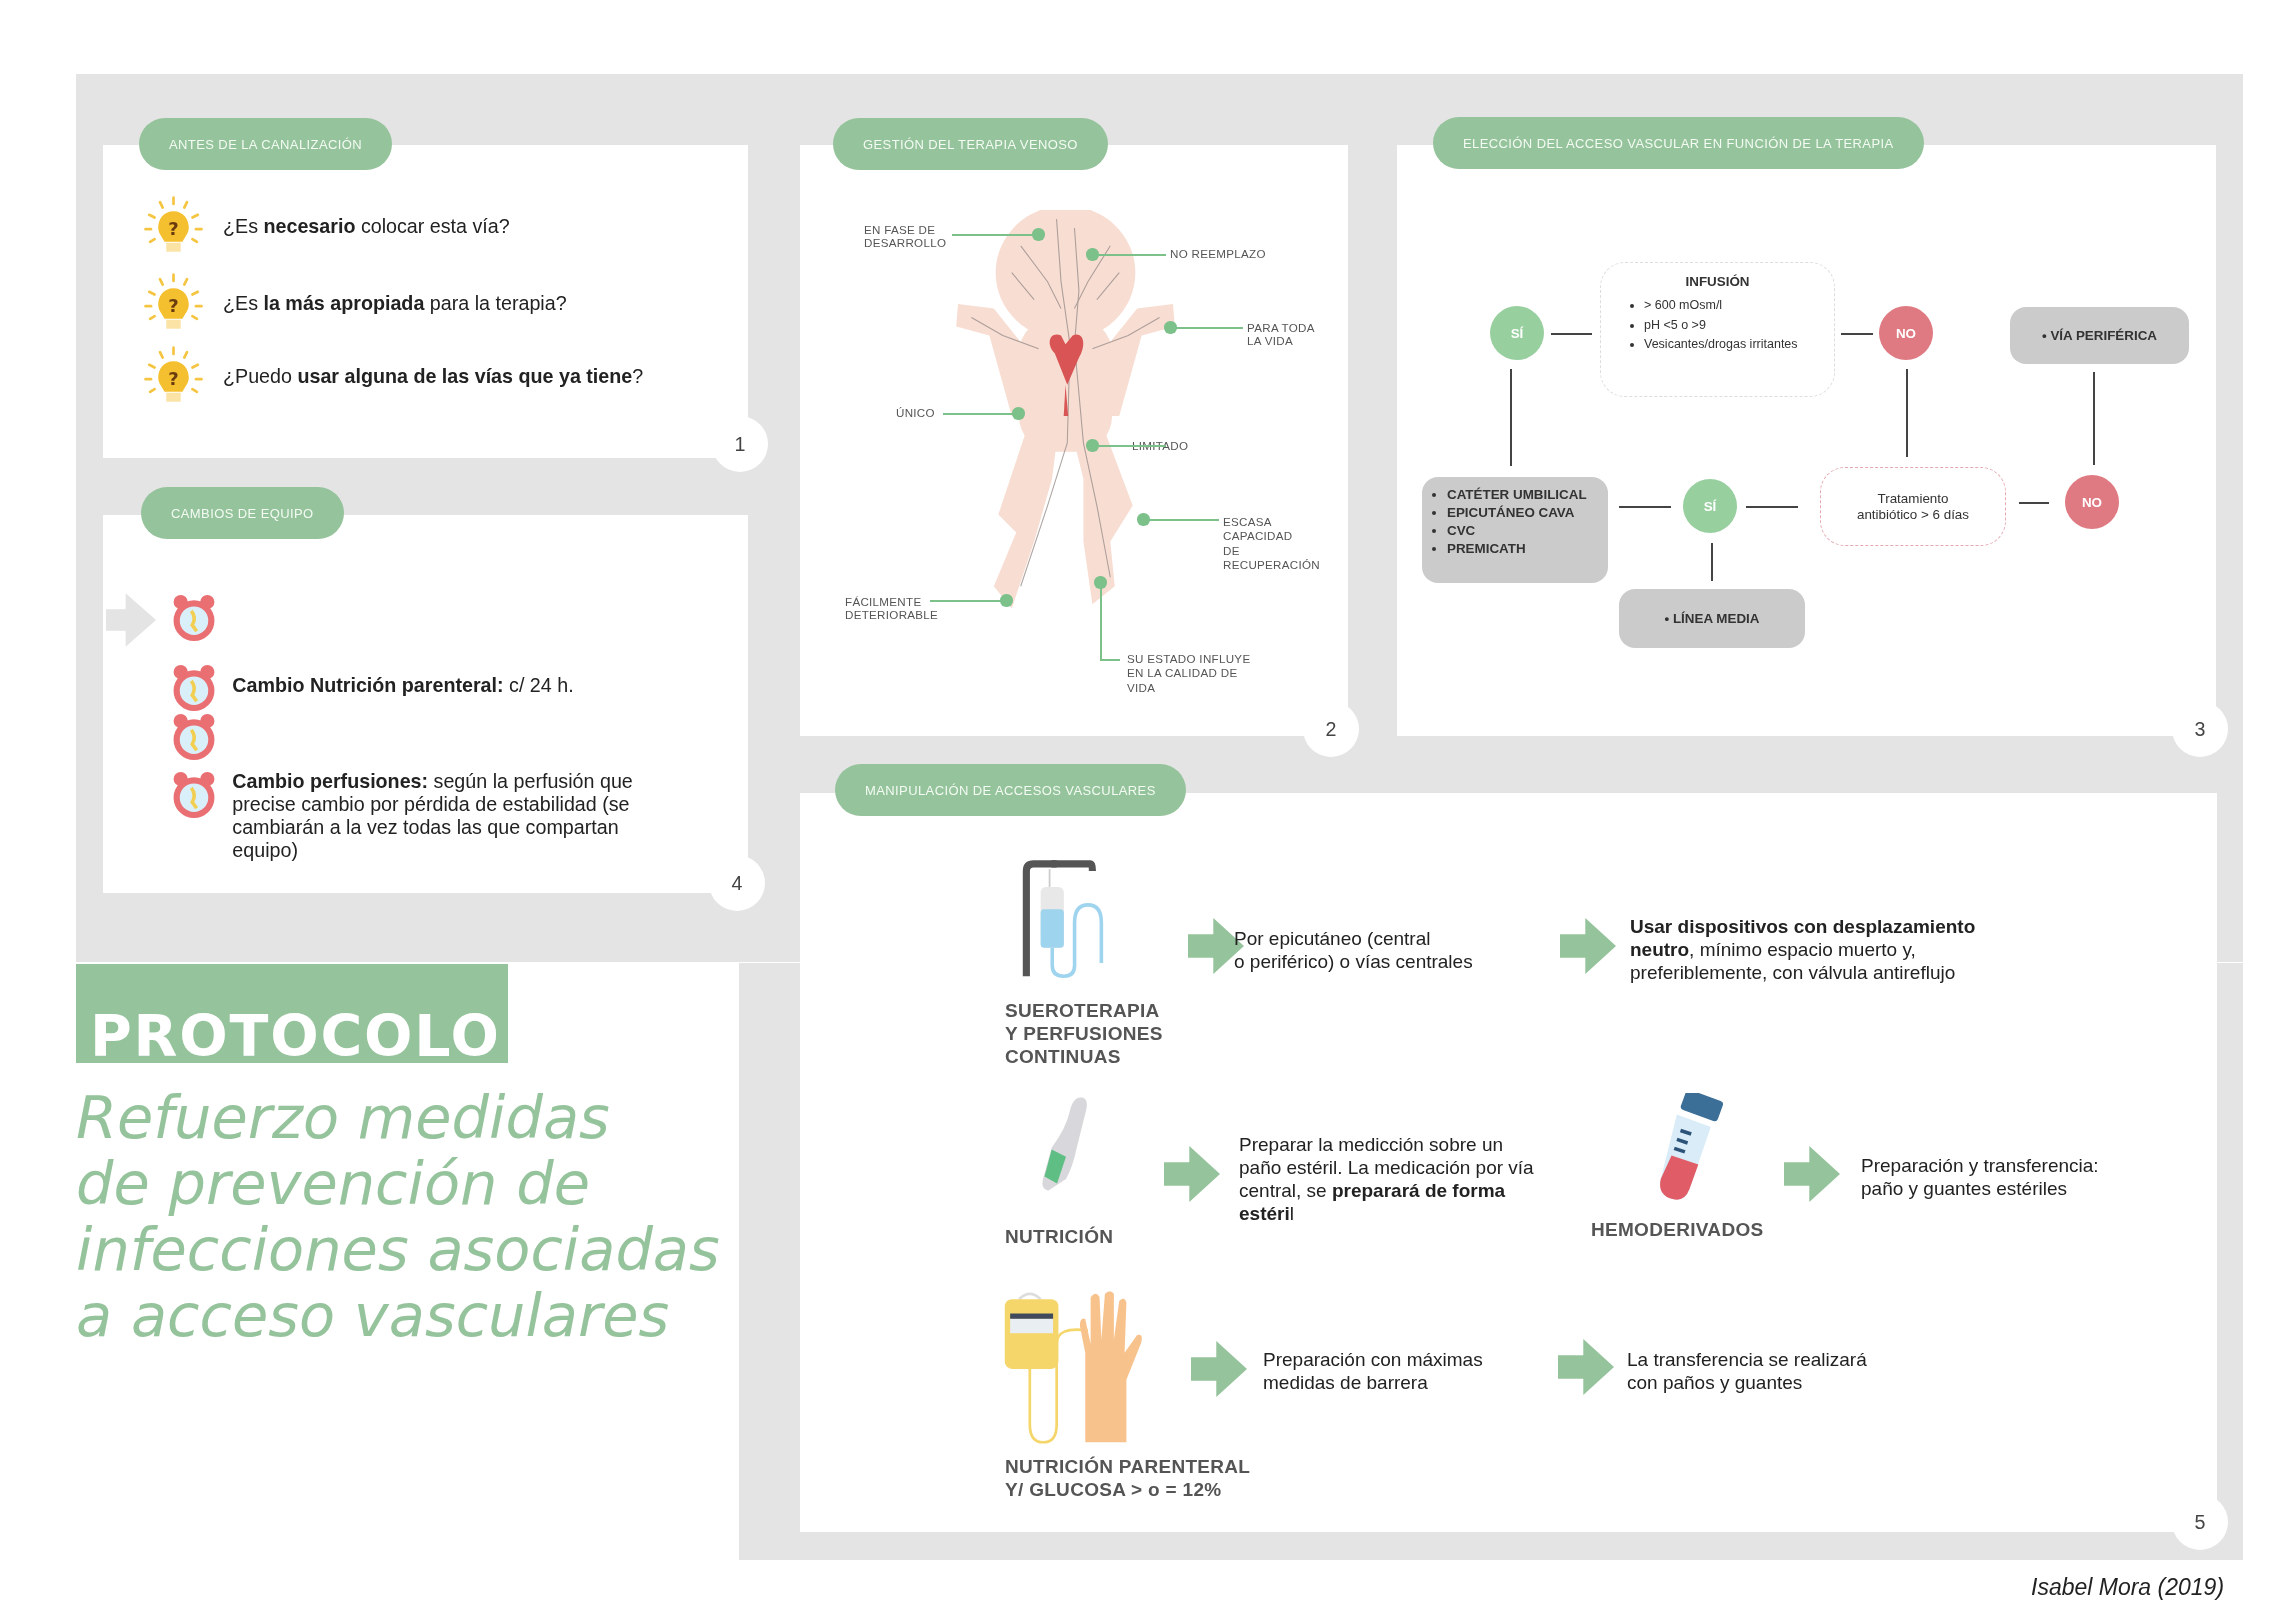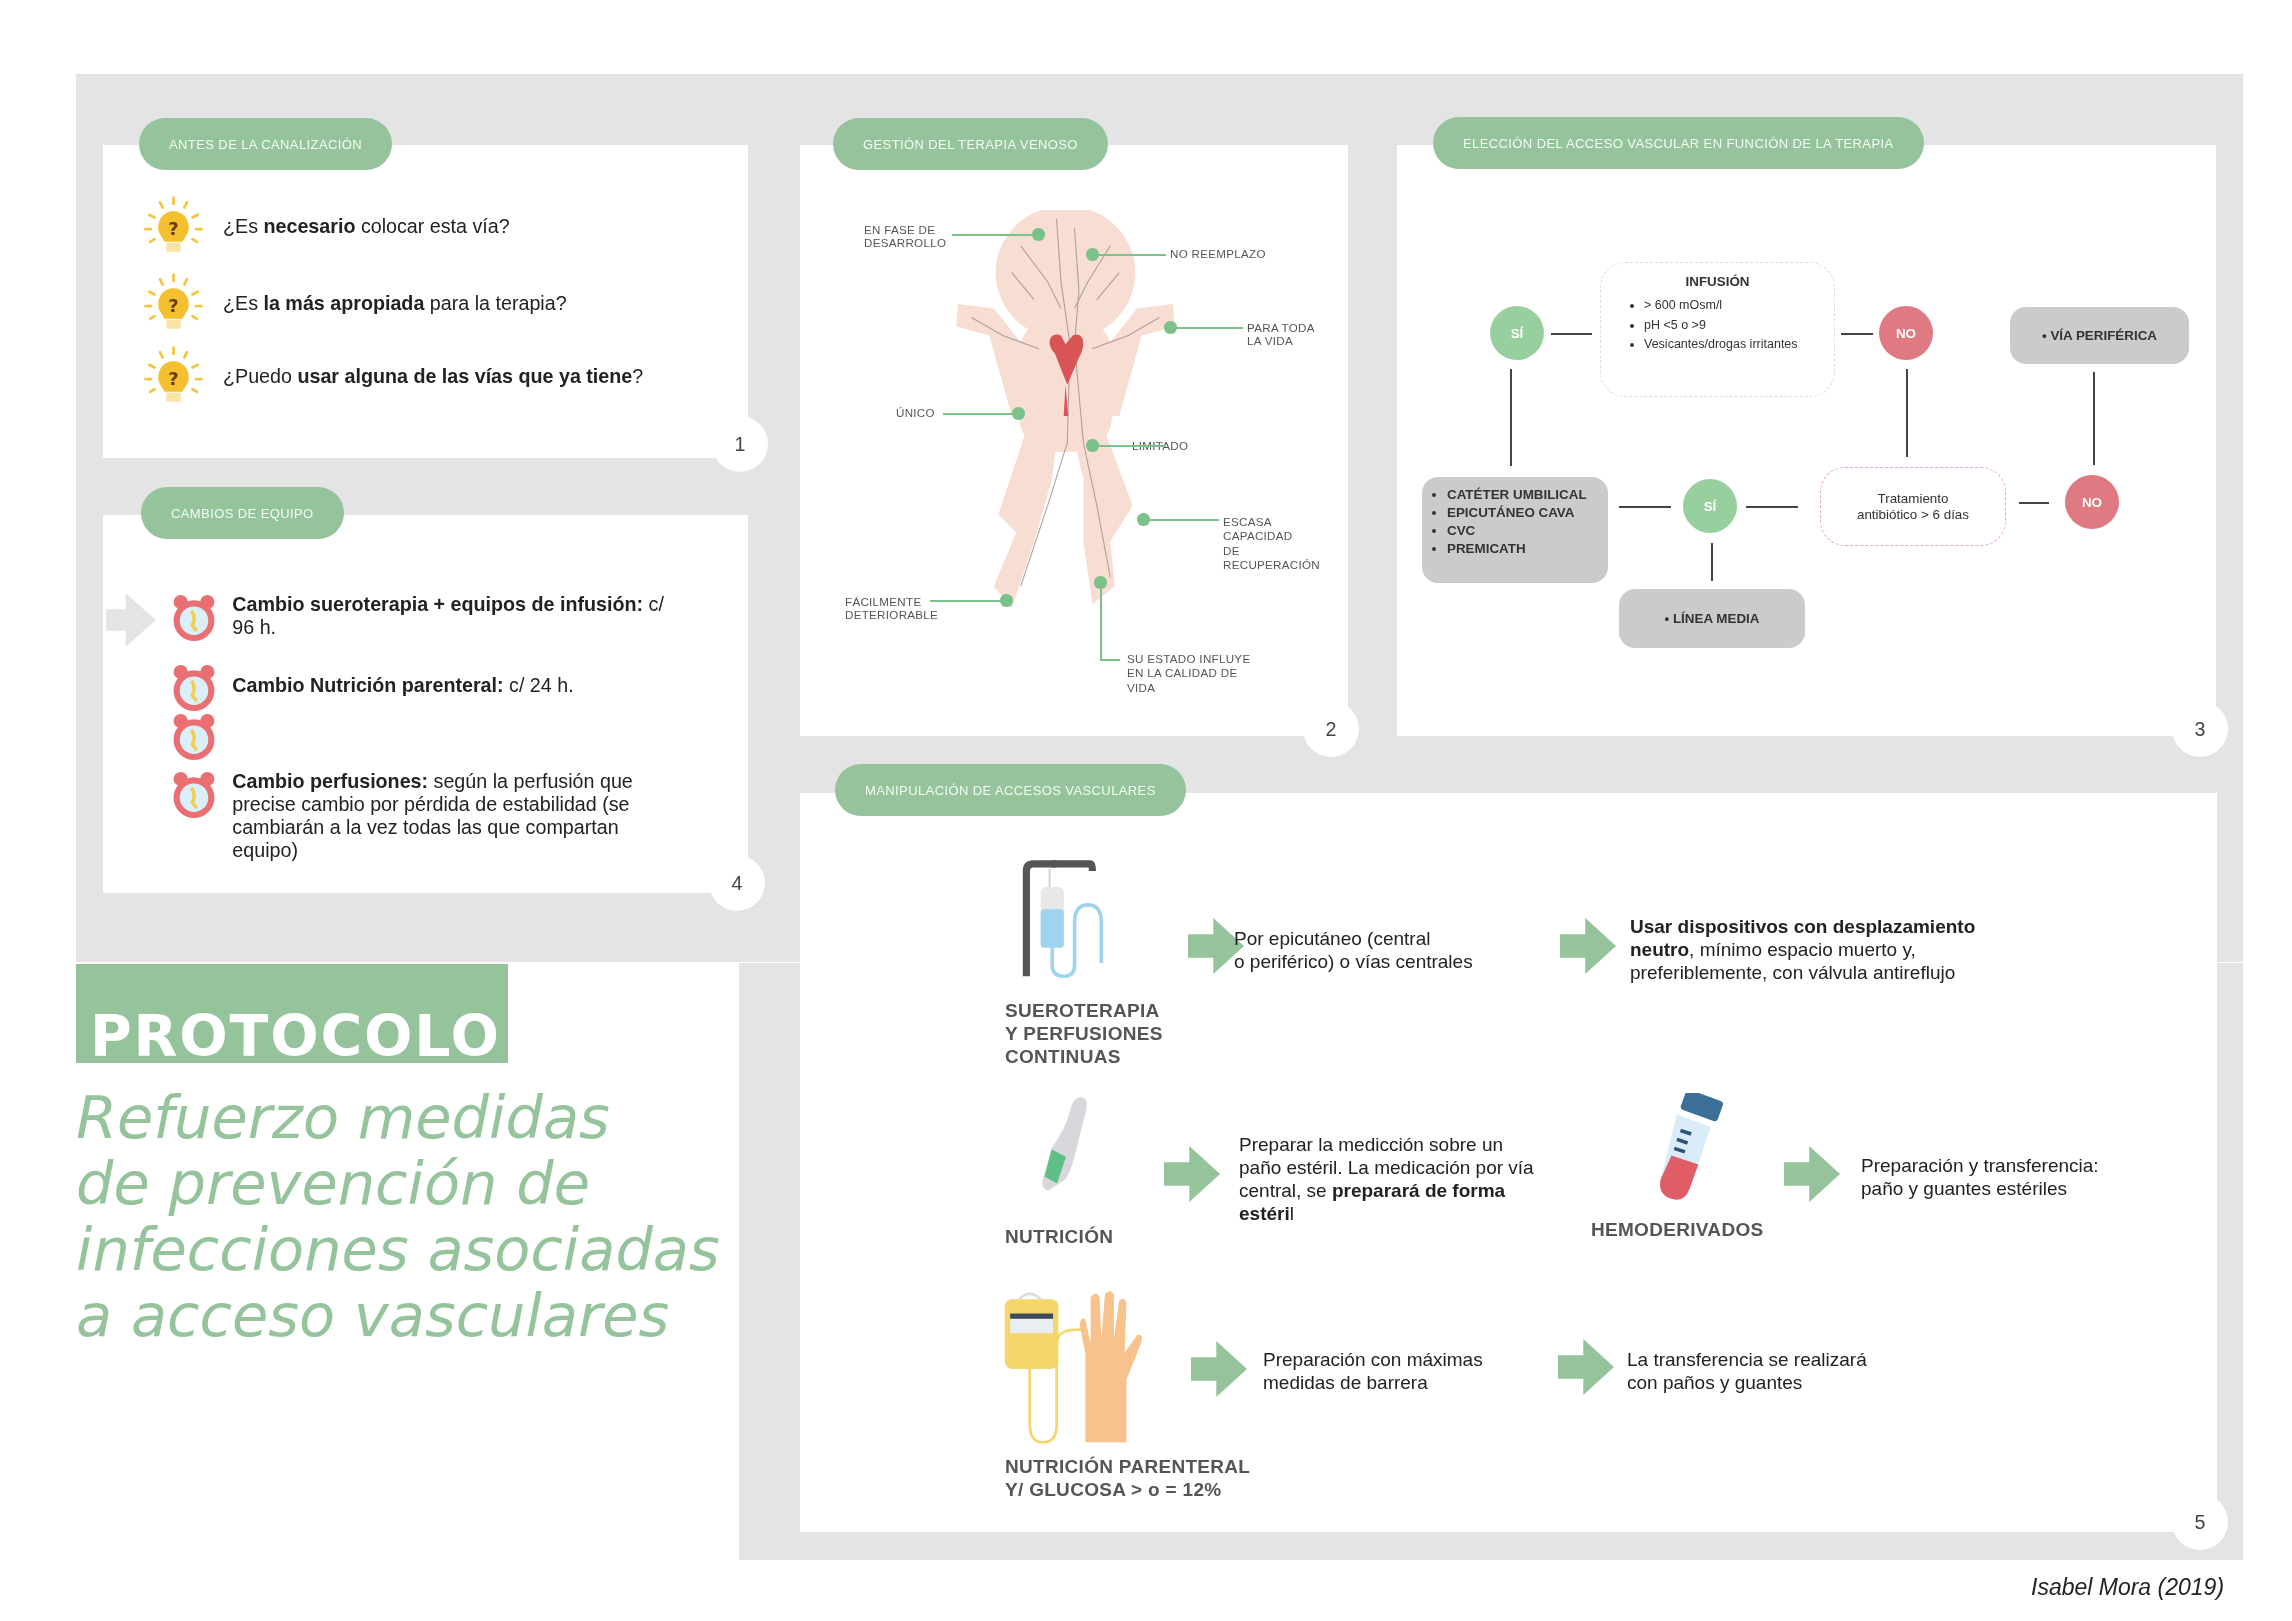--- a/index.html
+++ b/index.html
@@ -110,21 +110,20 @@
   </svg>
 
 <div class="chg-row" style="left:170px;top:593px;width:519px;">
   <svg class="clock" viewBox="0 0 54 56">
       <circle cx="12" cy="10" r="8" fill="#ea6f73"></circle>
       <circle cx="42" cy="10" r="8" fill="#ea6f73"></circle>
       <circle cx="27" cy="31" r="23" fill="#ea6f73"></circle>
       <circle cx="27" cy="31" r="16" fill="#d9f0fb"></circle>
       <path d="M24 20 Q30 28 25 36 Q28 40 30 43" stroke="#f2cf53" stroke-width="4" fill="none"></path>
     </svg>
-  <span><b>Cambio sueroterapia + equipos de infusión:</b><span> c/ 96 h.</span></span>
 </div>
 <div class="chg-row" style="left:170px;top:663px;width:519px;">
   <svg class="clock" viewBox="0 0 54 56">
       <circle cx="12" cy="10" r="8" fill="#ea6f73"></circle>
       <circle cx="42" cy="10" r="8" fill="#ea6f73"></circle>
       <circle cx="27" cy="31" r="23" fill="#ea6f73"></circle>
       <circle cx="27" cy="31" r="16" fill="#d9f0fb"></circle>
       <path d="M24 20 Q30 28 25 36 Q28 40 30 43" stroke="#f2cf53" stroke-width="4" fill="none"></path>
     </svg>
   <span style="padding-top:10.7px;"><b>Cambio Nutrición parenteral:</b><span> c/ 24 h.</span></span>

